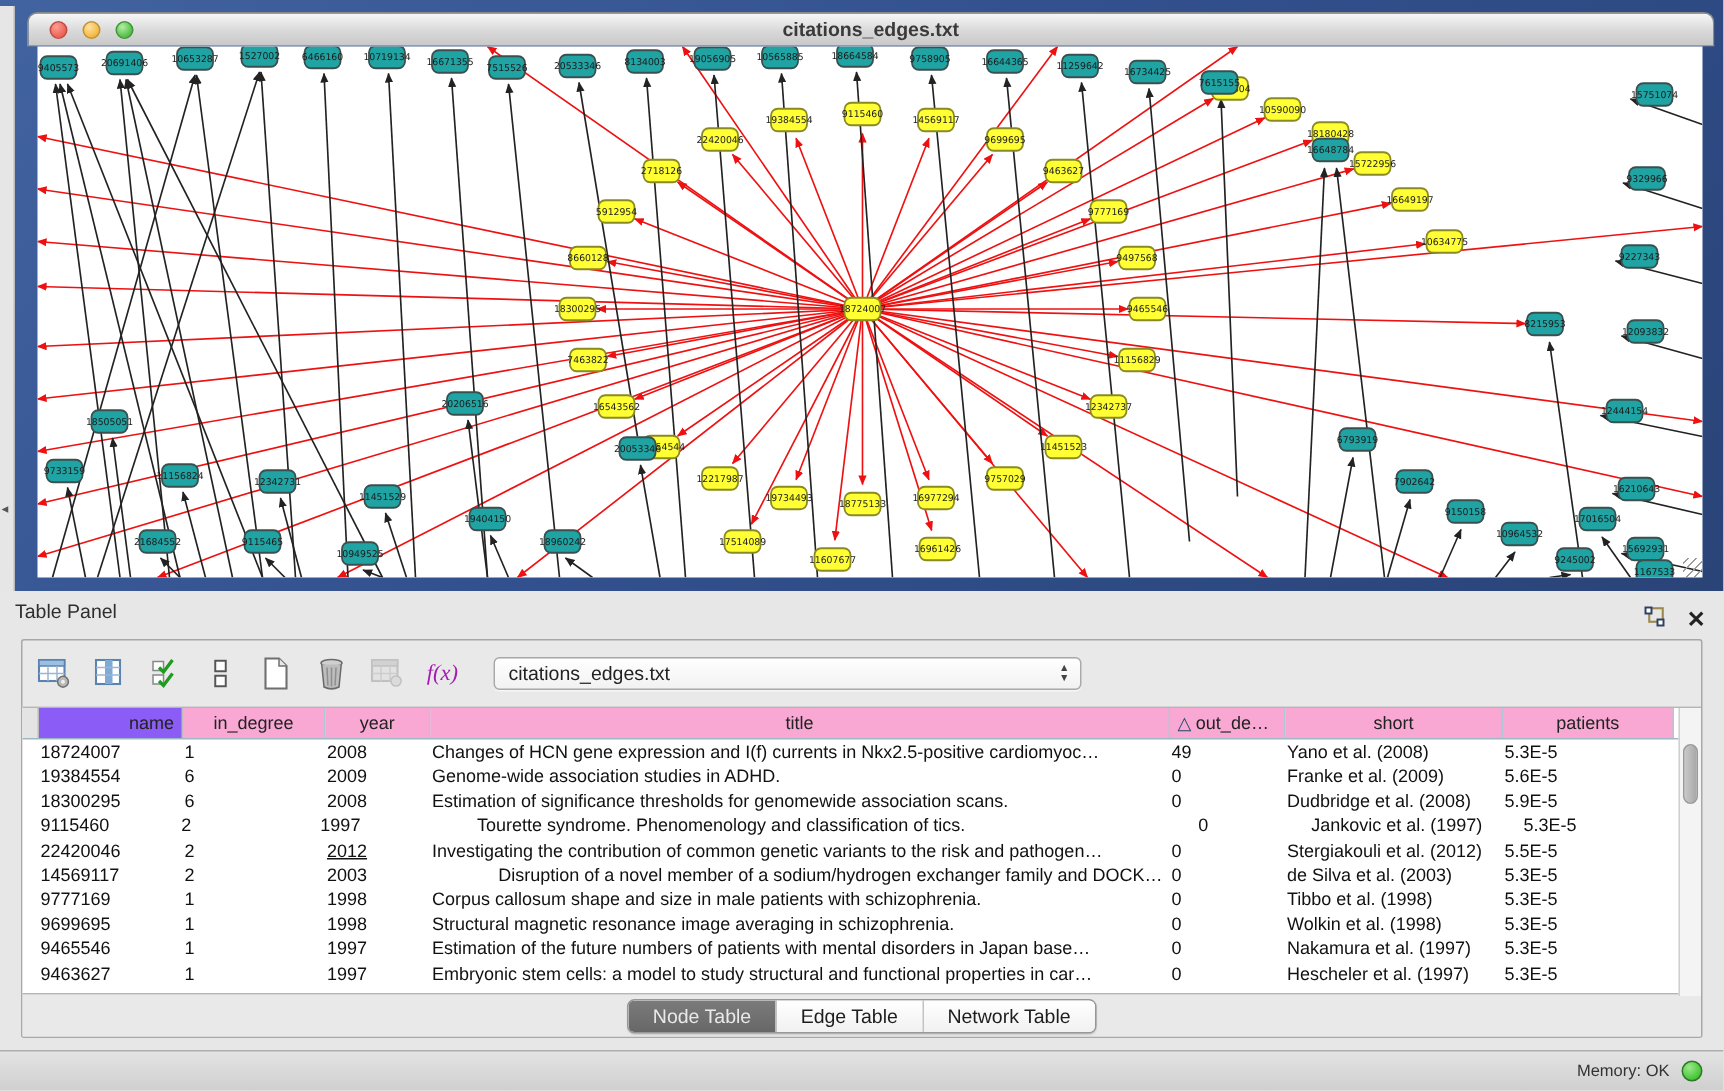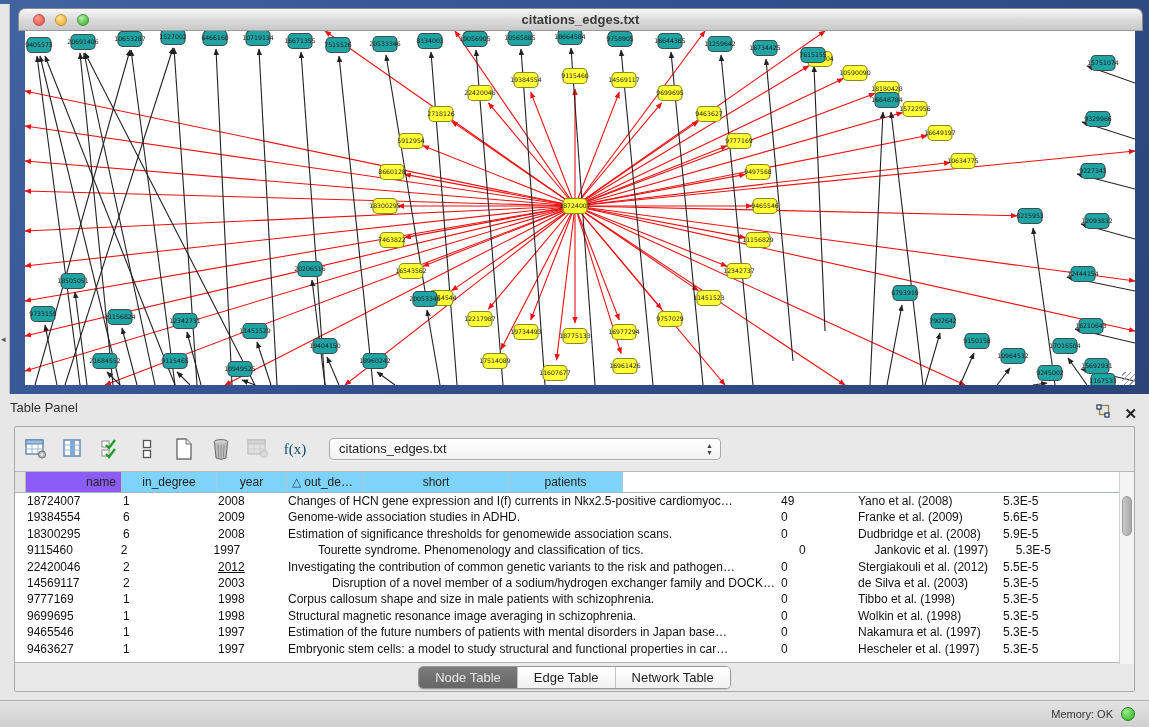--- a/index.html
+++ b/index.html
@@ -26,30 +26,30 @@
 
   
   .table-panel { position:absolute; left:0; top:394px; width:1149px; height:306px; background:#e7e7e7; }
   .tp-header { position:relative; height:28px; line-height:28px; padding-left:10px; font-size:13px; color:#2e2e2e; }
   .tp-icons { position:absolute; right:12px; top:6px; display:flex; gap:14px; align-items:center; }
   .tp-close { font-size:15px; font-weight:bold; color:#222; line-height:16px; cursor:default; }
   .tp-body { position:absolute; left:14px; top:32px; width:1121px; height:266px;
     border:1px solid #a8a8a8; background:#e9e9e9; border-radius:2px; }
   .toolbar { height:44px; display:flex; align-items:center; padding-left:8px; gap:11px; }
   .tool-btn { width:26px; height:26px; display:flex; align-items:center; justify-content:center; }
-  .fx { font-family:"Liberation Serif", serif; font-size:15px; color:#0c4a6e; }
+  .fx { font-family:"Liberation Serif", serif; font-style:italic; font-size:15px; color:#a21caf; }
   .net-select { position:relative; width:392px; height:22px; margin-left:10px; background:linear-gradient(#ffffff,#f2f2f2);
     border:1px solid #a9a9a9; border-radius:4px; font-size:13px; color:#222; line-height:20px; padding-left:9px;
     box-shadow:0 1px 0 rgba(255,255,255,.6); }
   .stepper { position:absolute; right:7px; top:3px; display:flex; flex-direction:column; line-height:7px; font-size:7px; color:#444; }
 
   
   .tablewrap { position:relative; height:192px; background:#fff; border-top:1px solid #b5b5b5; border-bottom:1px solid #b5b5b5; }
   .thead { display:flex; height:21px; border-bottom:1px solid #9fb6c4; font-size:12px; color:#222; }
-  .th { background:#7dd3fc; border-right:1px solid #aec8d8; line-height:20px; padding:0 5px;
+  .th { background:#f9a8d4; border-right:1px solid #aec8d8; line-height:20px; padding:0 5px;
     text-align:center; overflow:hidden; white-space:nowrap; }
   .th.gutter { background:#e4e4e4; border-right:1px solid #bbb; }
   .th.name-col { background:#8b5cf6; text-align:right; border-right:1px solid #bbb; }
   .th .sortglyph { color:#234a6b; margin-right:3px; }
   .th.sorted { text-align:left; }
   .tbody { position:absolute; left:0; top:21px; width:1106px; height:165px; overflow:hidden; }
   .tr { display:flex; height:16.4px; font-size:12px; color:#111; }
   .td { padding:0 0 0 6px; overflow:hidden; white-space:nowrap; line-height:16px; }
   
   .vscroll { position:absolute; right:0; top:0; width:15px; height:192px; background:#f4f4f4; border-left:1px solid #cfcfcf; }
@@ -615,20 +615,21 @@
             </span>
         </div>
       </div>
 
       <div class="tablewrap">
         <div class="thead">
             <div class="th gutter" style="width: 6px;"></div>
             <div class="th name-col" style="width: 96px;"><span>name</span></div>
             <div class="th" style="width: 95px;"><span>in_degree</span></div>
             <div class="th" style="width: 70px;"><span>year</span></div>
+            <div class="th" style="width: 493px;"><span>title</span></div>
             <div class="th sorted" style="width: 77px;"><span class="sortglyph">△</span><span>out_de…</span></div>
             <div class="th" style="width: 145px;"><span>short</span></div>
             <div class="th" style="width: 114px;"><span>patients</span></div>
           </div>
         <div class="tbody">
             <div class="tr">
               <div class="td" style="width: 6px;"></div>
               <div class="td" style="width: 96px;">18724007</div>
               <div class="td" style="width: 95px;">1</div>
               <div class="td" style="width: 70px;">2008</div>

